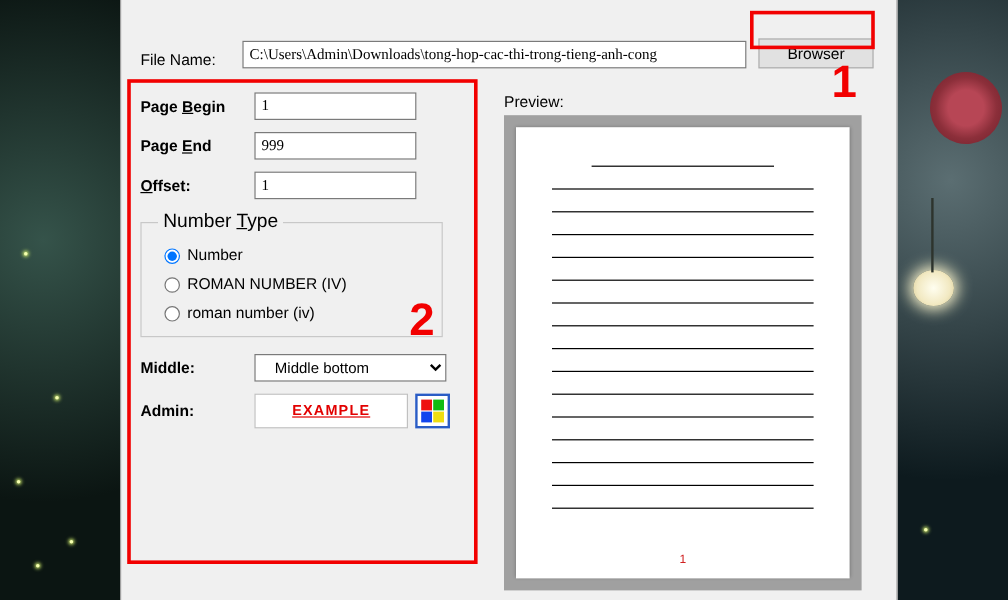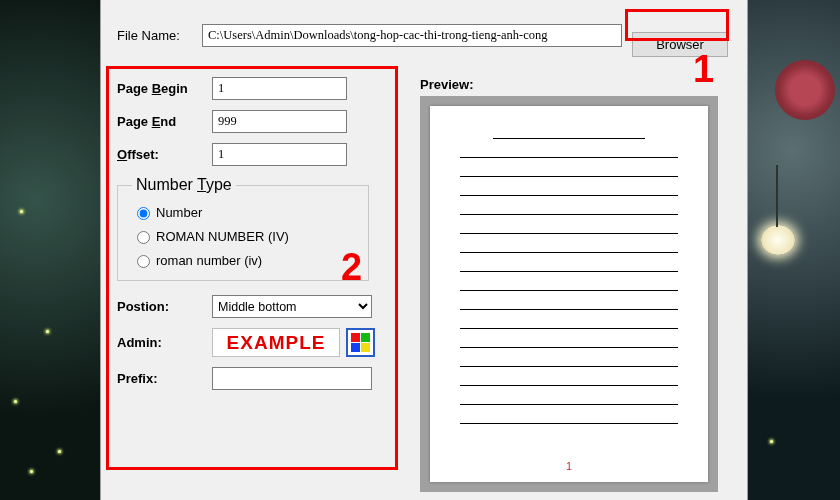--- a/index.html
+++ b/index.html
@@ -62,21 +62,21 @@
     width: 648px; height: 500px;
     background: #f0f0f0;
     border-left: 1px solid #a0a0a0;
     border-right: 1px solid #a0a0a0;
     padding: 14px 16px;
     color: #000;
   }
 
   .row {
     display: flex;
-    align-items: center;
+    align-items: flex-end;
     margin-bottom: 6px;
   }
   .label {
     width: 85px;
     flex-shrink: 0;
   }
   input[type="text"] {
     height: 23px;
     padding: 2px 5px;
     border: 1px solid #7a7a7a;
@@ -119,35 +119,36 @@
   .radio-row { display: flex; align-items: center; margin-bottom: 8px; }
   .radio-row:last-child { margin-bottom: 0; }
   .radio-row input { margin-right: 6px; }
 
   select.postion {
     width: 160px; height: 23px;
     border: 1px solid #7a7a7a;
     background: #fff;
     font-family: inherit;
     font-size: 12.5px;
-    padding: 1px 1px;
+    padding: 1px 12px;
   }
 
   .example {
     display: inline-block;
     width: 128px; height: 29px;
     border: 1px solid #c0c0c0;
     text-align: center;
     line-height: 27px;
     color: #e20000;
-    font-size: 19px;
+    font-size: 12px;
     letter-spacing: 1px;
     font-weight: 600;
     background: #fff;
     margin-right: 6px;
+    text-decoration: underline;
   }
   .color-btn {
     width: 29px; height: 29px;
     border: 2px solid #2a5cc5;
     background: #fff;
     padding: 3px;
     cursor: pointer;
     display: inline-flex;
     vertical-align: top;
   }
@@ -156,21 +157,21 @@
     display: grid;
     grid-template-columns: 1fr 1fr;
     grid-template-rows: 1fr 1fr;
     gap: 1px;
   }
   .color-btn .swatch span:nth-child(1){ background:#e11; }
   .color-btn .swatch span:nth-child(2){ background:#1b1; }
   .color-btn .swatch span:nth-child(3){ background:#14e; }
   .color-btn .swatch span:nth-child(4){ background:#ed1; }
 
-  .preview-label { margin-bottom: 4px; font-weight: bold; }
+  .preview-label { margin-bottom: 4px; }
   .preview-box {
     width: 298px; height: 396px;
     background: #a0a0a0;
     padding: 10px;
   }
   .page {
     width: 100%; height: 100%;
     background: #fff;
     box-shadow: 0 0 3px rgba(0,0,0,0.3);
     padding: 32px 30px 18px 30px;
@@ -261,43 +262,39 @@
           <input type="radio" name="ntype" style="">
           <span>ROMAN NUMBER (IV)</span>
         </label>
         <label class="radio-row">
           <input type="radio" name="ntype" style="">
           <span>roman number (iv)</span>
         </label>
       </fieldset>
 
       <div class="small-row">
-        <span class="lbl">Postion:</span>
+        <span class="lbl">Middle:</span>
         <select class="postion">
           <option>Middle bottom</option>
         </select>
       </div>
 
       <div class="small-row">
         <span class="lbl">Admin:</span>
         <span class="example">EXAMPLE</span>
         <span class="color-btn">
           <span class="swatch">
               <span></span>
               <span></span>
               <span></span>
               <span></span>
             </span>
         </span>
       </div>
 
-      <div class="small-row">
-        <span class="lbl">Prefix:</span>
-        <input class="small-input" style="width: 160px;" type="text" value="">
-      </div>
 
     </div>
 
     <div class="right-col">
       <div class="preview-label">Preview:</div>
       <div class="preview-box">
         <div class="page">
           <hr class="tline short">
           <hr class="tline">
             <hr class="tline">

